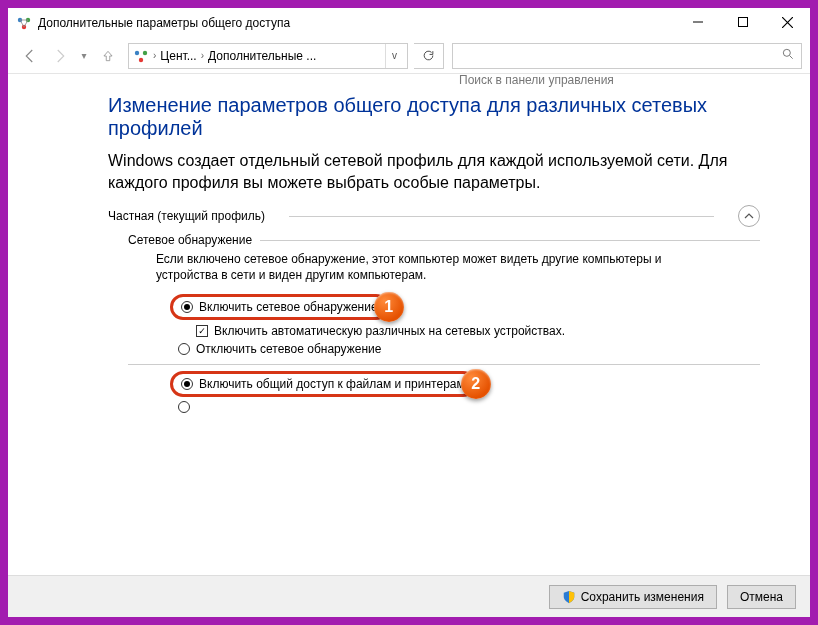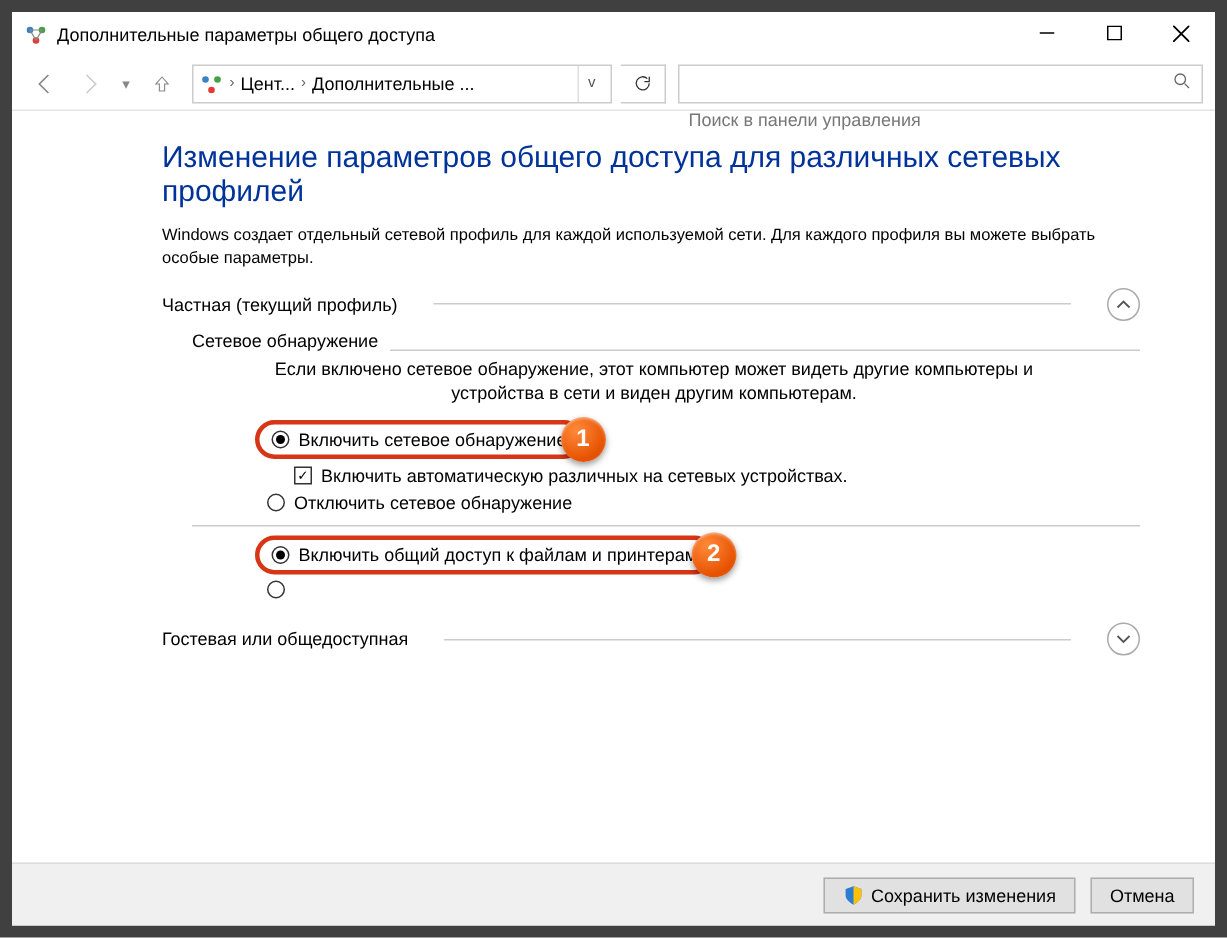--- a/index.html
+++ b/index.html
@@ -9,21 +9,21 @@
     font-size: 12px;
     background: #888;
     display: flex;
     justify-content: center;
     align-items: center;
     min-height: 100vh;
   }
   .outer-border {
     width: 818px;
     height: 625px;
-    background: #404040;
+    background: #a21caf;
     padding: 8px;
   }
   .window {
     width: 100%;
     height: 100%;
     background: #fff;
     display: flex;
     flex-direction: column;
     position: relative;
   }
@@ -101,21 +101,21 @@
     padding: 14px 50px 10px 100px;
     overflow: hidden;
     color: #000;
   }
   .heading {
     color: #003399;
     font-size: 20px;
     margin: 6px 0 10px;
   }
   .intro {
-    font-size: 11px;
+    font-size: 16px;
     line-height: 1.35;
     margin-bottom: 12px;
     max-width: 640px;
   }
   .profile-header {
     display: flex;
     align-items: center;
     gap: 24px;
     margin: 8px 0 4px;
     font-size: 12px;
@@ -124,30 +124,29 @@
     flex: 1; height: 1px; background: #ccc;
   }
   .chevron-circle {
     width: 22px; height: 22px;
     border: 1px solid #aaa; border-radius: 50%;
     display: flex; align-items: center; justify-content: center;
     color: #555; font-size: 10px;
     cursor: pointer;
   }
   .subsection-header {
-    display: flex; align-items: flex-end; gap: 8px;
+    display: flex; align-items: center; gap: 8px;
     margin: 6px 0 4px 20px; font-size: 12px;
   }
   .subsection-header .line { flex:1; height:1px; background:#ccc; }
   .para {
     margin: 4px 0 8px 48px;
     max-width: 560px;
     font-size: 12px;
     line-height: 1.35;
-    text-align: center;
   }
   .radio-group { margin-left: 70px; }
   .radio-row, .check-row {
     display: flex; align-items: center; gap: 6px;
     font-size: 12px; padding: 2px 0;
     position: relative;
   }
   .radio {
     width: 12px; height: 12px; border: 1px solid #333; border-radius: 50%;
     display: inline-flex; align-items: center; justify-content: center;
@@ -334,29 +333,20 @@
       <div class="highlight">
         <span class="radio selected"></span>
         <span>Включить общий доступ к файлам и принтерам</span>
         <span class="badge">2</span>
       </div>
       <div class="radio-row">
         <span class="radio"></span>
       </div>
     </div>
 
-    <div class="profile-header" style="margin-top:14px">
-      <span>Гостевая или общедоступная</span>
-      <span class="line"></span>
-      <span class="chevron-circle">
-        <svg width="10" height="10" viewBox="0 0 10 10">
-              <path d="M1 3 L5 7 L9 3" fill="none" stroke="#555" stroke-width="1.2"></path>
-            </svg>
-      </span>
-    </div>
 
   </div>
 
   <div class="footer">
     <button class="btn">
       <span class="shield">
         <svg viewBox="0 0 16 16">
               <path d="M8 1 L14 3 V8 C14 12 8 15 8 15 C8 15 2 12 2 8 V3 Z" fill="#2b7cd3"></path>
               <path d="M8 1 L14 3 V8 C14 12 8 15 8 15 V1 Z" fill="#ffc107"></path>
             </svg>

